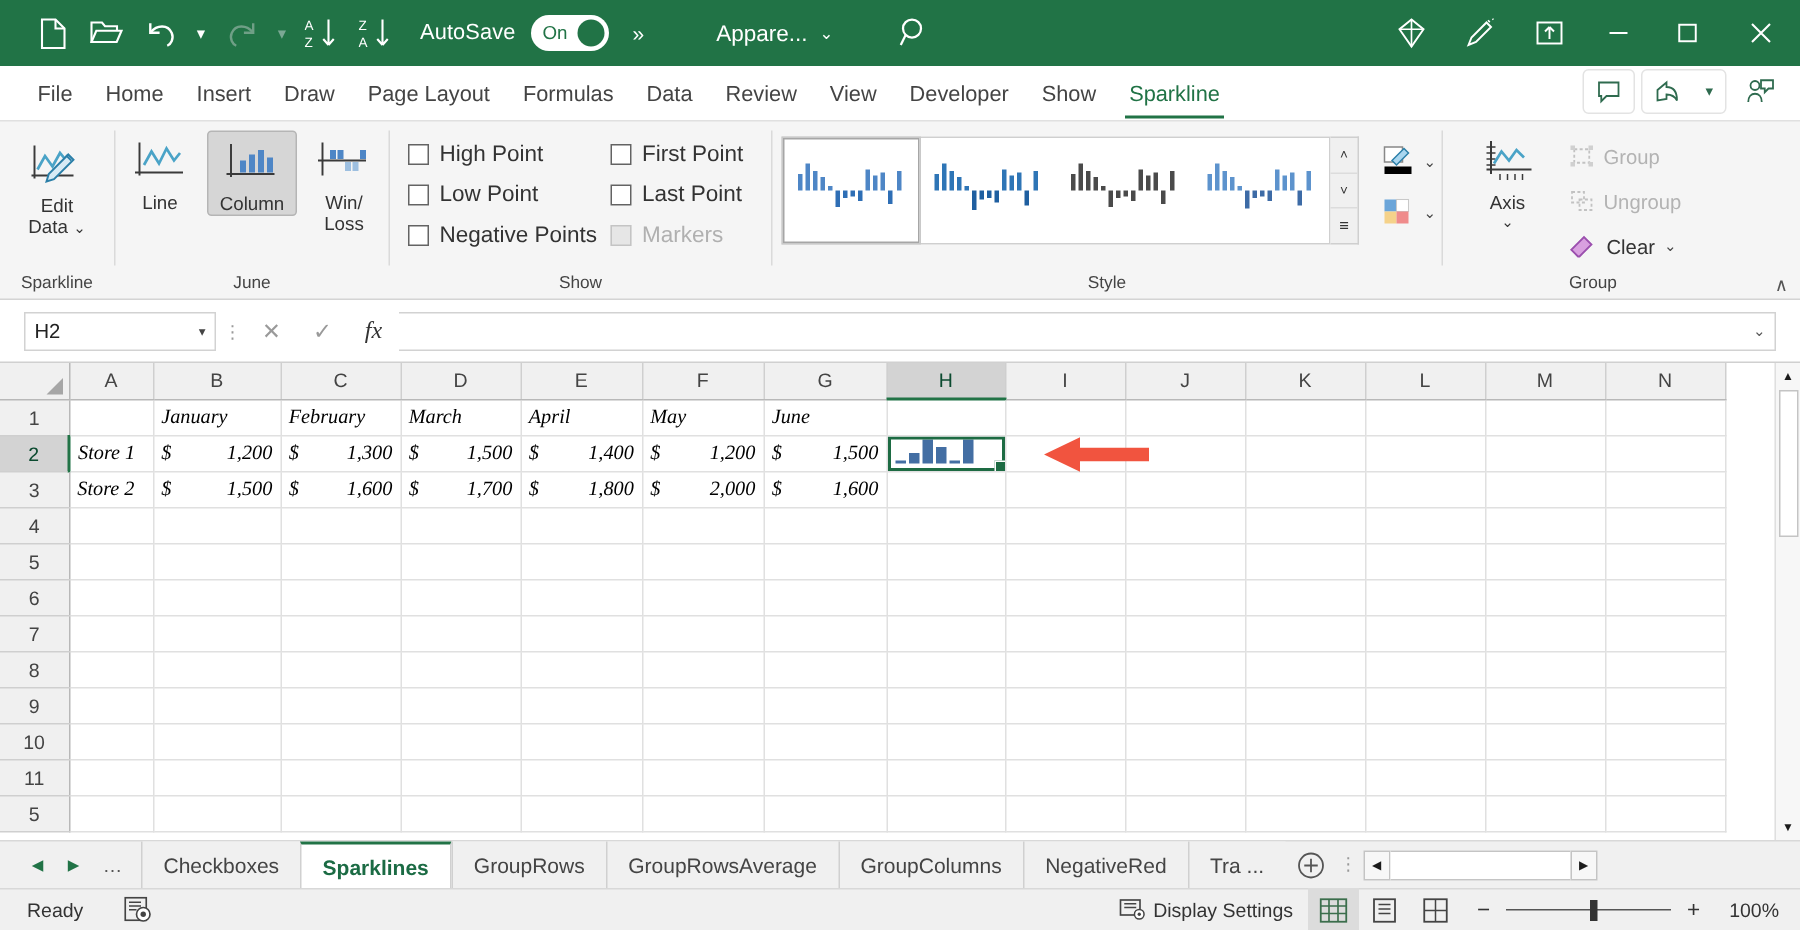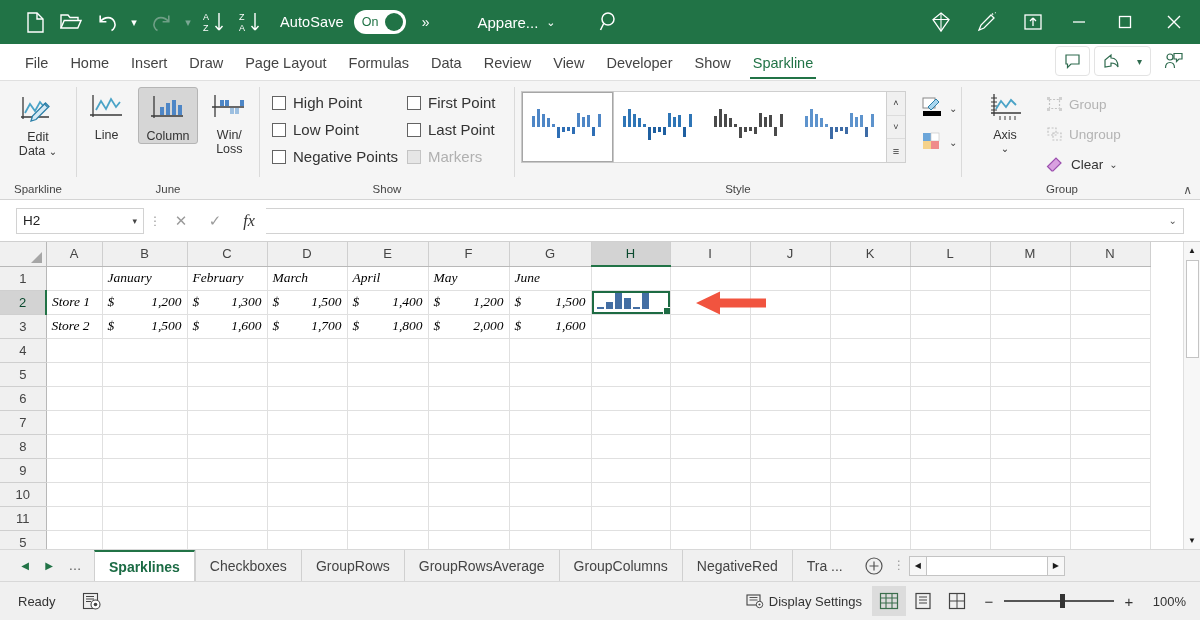--- a/index.html
+++ b/index.html
@@ -230,21 +230,21 @@
   .sb-dots { width: 16px; display: flex; align-items: center; justify-content: center; color: #999; font-size: 12px; line-height: 7px; }
   .hscroll { display: flex; align-items: center; gap: 0; margin-left: 2px; }
   .hs-arrow {
     width: 18px; height: 20px; border: 1px solid #c4c4c4; background: #f7f7f7;
     display: flex; align-items: center; justify-content: center; font-size: 8px; color: #1b1b1b;
   }
   .hs-track { width: 120px; height: 20px; background: #fff; border-top: 1px solid #c4c4c4; border-bottom: 1px solid #c4c4c4; }
 
   
   .statusbar {
-    height: 39px; background: #f0f0f0; border-top: 1px solid #d8d8d8; display: flex;
+    height: 28px; background: #f0f0f0; border-top: 1px solid #d8d8d8; display: flex;
     align-items: center; flex: none; font-size: 13px; color: #333; position: relative;
   }
   .st-ready { padding-left: 18px; }
   .st-rec { margin-left: 26px; display: flex; align-items: center; }
   .st-right { margin-left: auto; display: flex; align-items: center; padding-right: 14px; gap: 0; }
   .st-item { display: flex; align-items: center; gap: 4px; padding: 0 10px; height: 30px; }
   .viewbtn { width: 34px; height: 30px; display: flex; align-items: center; justify-content: center; }
   .viewbtn.sel { background: #dcdcdc; }
   .zoomrow { display: flex; align-items: center; gap: 8px; padding-left: 8px; }
   .zoom-sign { font-size: 15px; color: #333; width: 14px; text-align: center; }
@@ -998,22 +998,22 @@
       <div class="vs-arrow" style="position:absolute;bottom:0">▼</div>
     </div>
   </div>
 
   <div class="sheetbar">
     <div class="nav-arrows">
       <div class="nav-a">◀</div>
       <div class="nav-a">▶</div>
       <div class="nav-dots">…</div>
     </div>
+    <div class="stab">Checkboxes</div>
     <div class="stab active">Sparklines</div>
-    <div class="stab">Checkboxes</div>
     <div class="stab">GroupRows</div>
     <div class="stab">GroupRowsAverage</div>
     <div class="stab">GroupColumns</div>
     <div class="stab">NegativeRed</div>
     <div class="stab">Tra ...</div>
     <div class="add-sheet">
       <svg width="20" height="20" viewBox="0 0 20 20">
         <circle cx="10" cy="10" r="8" fill="none" stroke="#555" stroke-width="1.2"></circle>
         <path d="M10 5.5v9M5.5 10h9" stroke="#555" stroke-width="1.2"></path>
       </svg>

